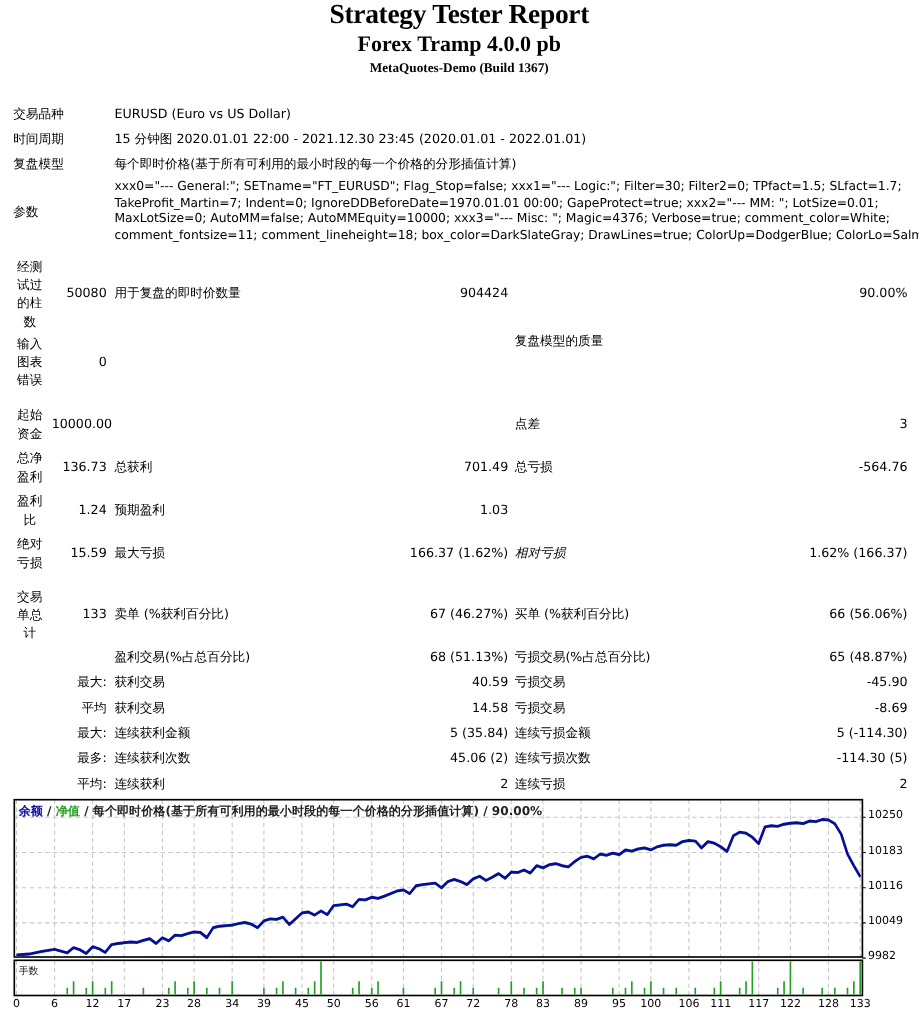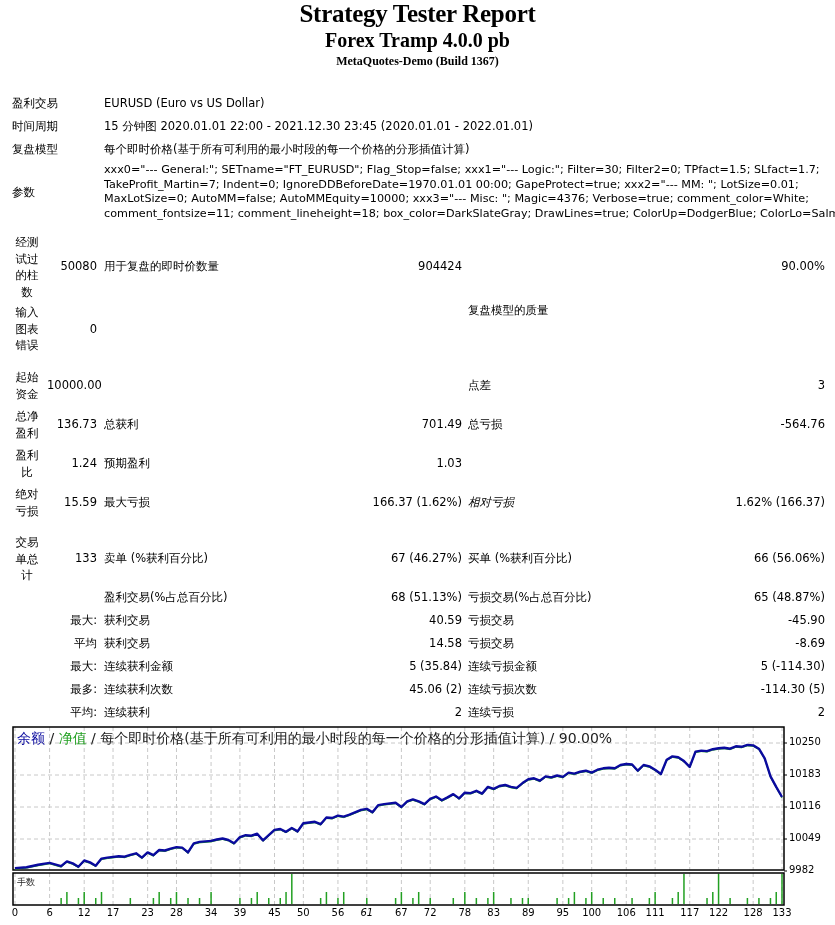--- a/index.html
+++ b/index.html
@@ -8,31 +8,31 @@
   .h1 { top:0px; font-size:25px; letter-spacing:-0.3px; }
   .h2 { top:29px; font-size:20px; }
   .h3 { top:54px; font-size:12px; }
   .t { position:absolute; font-size:11.5px; white-space:nowrap; line-height:14px; }
   .lbl { position:absolute; font-size:11.5px; line-height:16.5px; left:12px; width:30px; white-space:normal; word-break:break-all;text-align:center; }
   .r { text-align:right; }
   .params { position:absolute; left:104px; top:163px; font-size:11.2px; line-height:14.7px; white-space:pre; }
   #chart { position:absolute; left:0; top:720px; }
   .ytick { position:absolute; left:789px; font-size:10px; font-family:"DejaVu Sans", sans-serif; }
   .xtick { position:absolute; top:907px; font-size:10px; transform:translateX(-50%); }
-  .legend { position:absolute; left:17px; top:730px; font-size:14px; white-space:nowrap; color:#222; }
+  .legend { position:absolute; left:17px; top:730px; font-size:11px; white-space:nowrap; color:#222;font-weight:bold; }
   .vol-title { position:absolute; left:17px; top:876px; font-size:9px; color:#222; }
 </style>
 </head>
 <body>
 
 <div class="hdr h1">Strategy Tester Report</div>
 <div class="hdr h2">Forex Tramp 4.0.0 pb</div>
 <div class="hdr h3">MetaQuotes-Demo (Build 1367)</div>
 
-<div class="t" style="left:12px;top:96px;">盈利交易</div>
+<div class="t" style="left:12px;top:96px;">交易品种</div>
 <div class="t" style="left:104px;top:96px;">EURUSD (Euro vs US Dollar)</div>
 
 <div class="t" style="left:12px;top:119px;">时间周期</div>
 <div class="t" style="left:104px;top:119px;">15 分钟图 2020.01.01 22:00 - 2021.12.30 23:45 (2020.01.01 - 2022.01.01)</div>
 
 <div class="t" style="left:12px;top:142px;">复盘模型</div>
 <div class="t" style="left:104px;top:142px;">每个即时价格(基于所有可利用的最小时段的每一个价格的分形插值计算)</div>
 
 <div class="t" style="left:12px;top:185px;">参数</div>
 <div class="params"><span>xxx0="--- General:"; SETname="FT_EURUSD"; Flag_Stop=false; xxx1="--- Logic:"; Filter=30; Filter2=0; TPfact=1.5; SLfact=1.7;</span>
@@ -256,21 +256,21 @@
     <div class="xtick" style="left: 49.6015px;">6</div>
     <div class="xtick" style="left: 84.203px;">12</div>
     <div class="xtick" style="left: 113.038px;">17</div>
     <div class="xtick" style="left: 147.639px;">23</div>
     <div class="xtick" style="left: 176.474px;">28</div>
     <div class="xtick" style="left: 211.075px;">34</div>
     <div class="xtick" style="left: 239.91px;">39</div>
     <div class="xtick" style="left: 274.511px;">45</div>
     <div class="xtick" style="left: 303.346px;">50</div>
     <div class="xtick" style="left: 337.947px;">56</div>
-    <div class="xtick" style="left: 366.782px; font-style: italic;">61</div>
+    <div class="xtick" style="left: 366.782px;">61</div>
     <div class="xtick" style="left: 401.383px;">67</div>
     <div class="xtick" style="left: 430.218px;">72</div>
     <div class="xtick" style="left: 464.82px;">78</div>
     <div class="xtick" style="left: 493.654px;">83</div>
     <div class="xtick" style="left: 528.256px;">89</div>
     <div class="xtick" style="left: 562.857px;">95</div>
     <div class="xtick" style="left: 591.692px;">100</div>
     <div class="xtick" style="left: 626.293px;">106</div>
     <div class="xtick" style="left: 655.128px;">111</div>
     <div class="xtick" style="left: 689.729px;">117</div>

